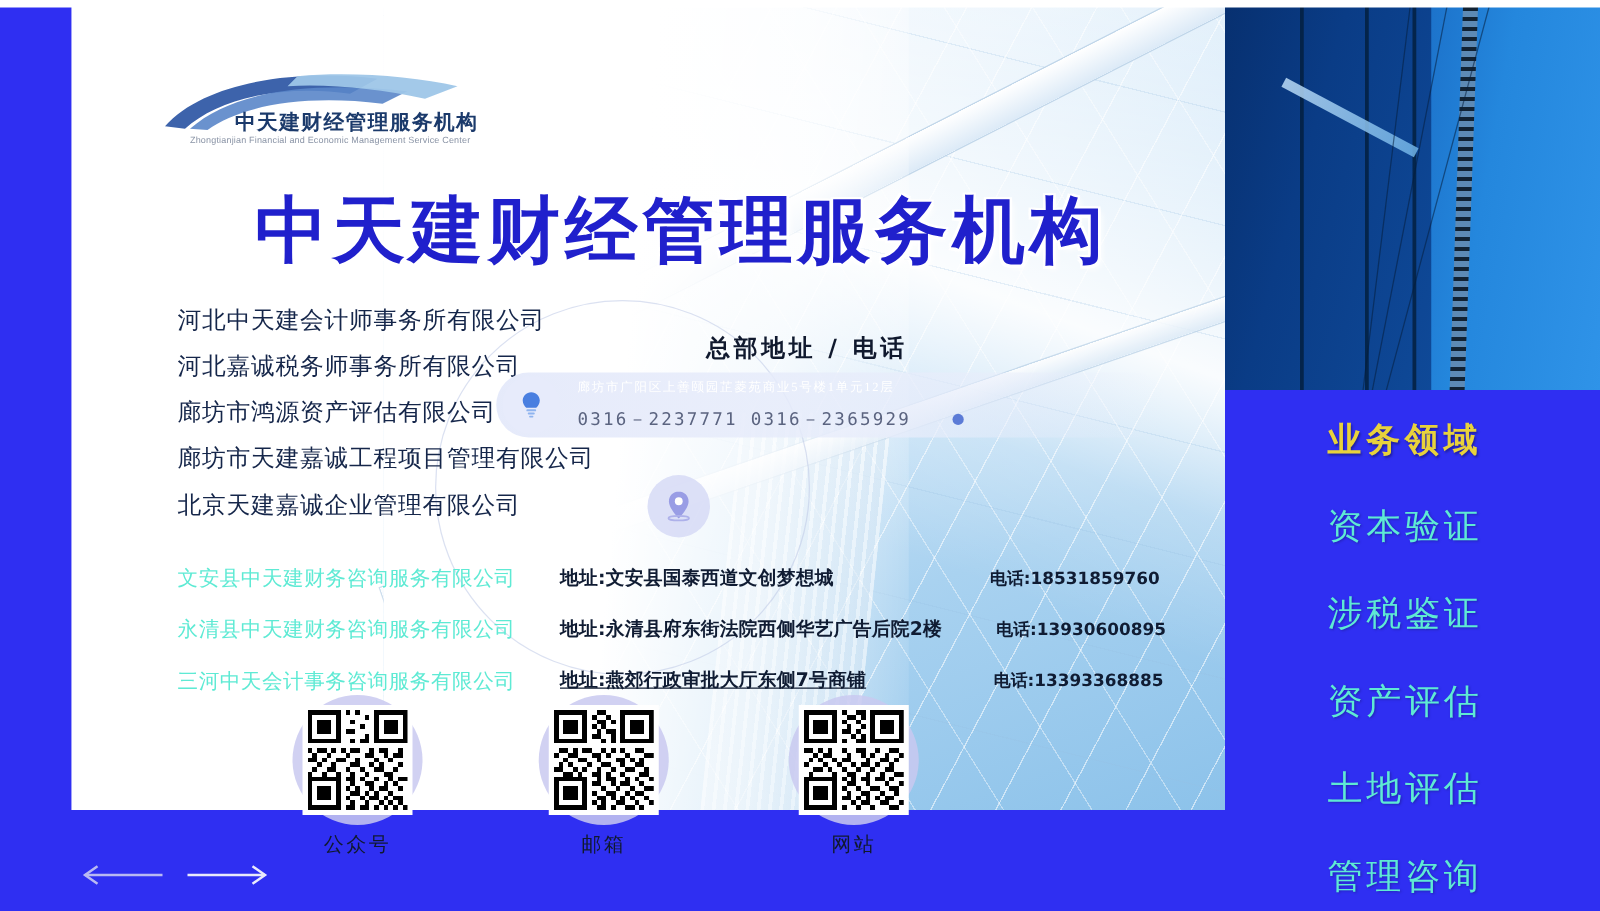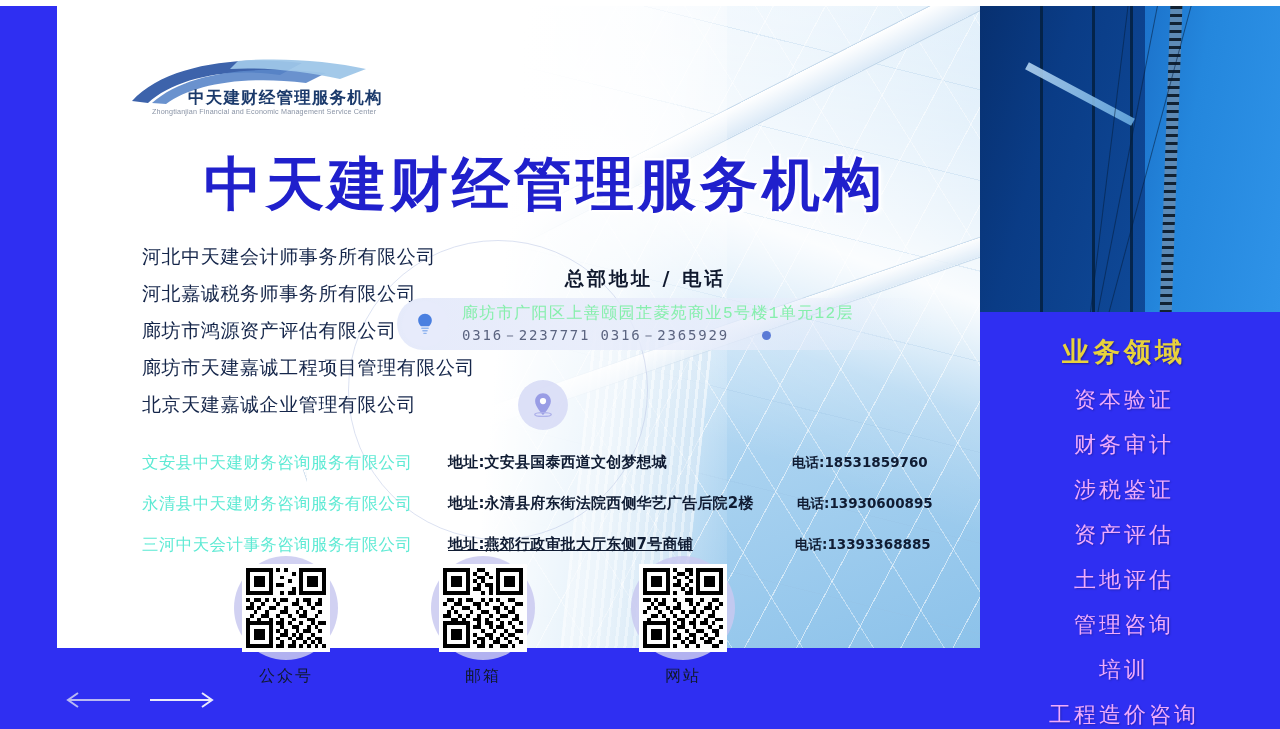--- a/index.html
+++ b/index.html
@@ -119,22 +119,22 @@
   .hq-pill{
     position:absolute; left:397px; top:298px; width:536px; height:52px;
     background:linear-gradient(90deg, rgba(228,233,250,.95) 0%, rgba(232,237,251,.78) 62%, rgba(240,244,253,0) 100%);
     border-radius:26px;
   }
   .bulb-wrap{
     position:absolute; left:402px; top:301px; width:46px; height:46px; border-radius:50%;
     background:#e7ebfb; display:flex; align-items:center; justify-content:center;
   }
   .hq-addr{
-    position:absolute; left:462px; top:303px; font-size:16px; color:#86efac;
-    letter-spacing:1.4px; white-space:nowrap; font-family:Liberation Mono, monospace;
+    position:absolute; left:462px; top:303px; font-size:10px; color:#ffffff;
+    letter-spacing:1.4px; white-space:nowrap; font-family:Liberation Serif, serif;
   }
   .hq-tels{
     position:absolute; left:462px; top:327px; font-size:14px; color:#5b6480;
     letter-spacing:1.8px; white-space:nowrap; font-family:"DejaVu Sans Mono",monospace;
   }
   .deco-ring{
     position:absolute; left:348px; top:240px; width:300px; height:300px;
     border:1px solid rgba(190,200,230,.55); border-radius:50%;
   }
   .deco-dot{
@@ -186,22 +186,22 @@
   .sidebar{
     position:absolute; left:980px; top:312px; width:288px; height:417px;
     background:#2f2ff2; padding-top:22px;
   }
   .sb-title{
     text-align:center; font-size:27px; font-weight:700; letter-spacing:4px;
     color:#e8d23c; font-family:"DejaVu Sans",sans-serif;
     text-shadow:1px 1px 2px rgba(0,0,0,.35);
   }
   .sb-item{
-    text-align:center; font-size:22px; color:#f0abfc; letter-spacing:3px;
-    margin-top:15px; font-family:"DejaVu Sans",sans-serif;
+    text-align:center; font-size:28px; color:#5eead4; letter-spacing:3px;
+    margin-top:32px; font-family:"DejaVu Sans",sans-serif;
     text-shadow:1px 1px 2px rgba(0,0,0,.25);
   }
 </style>
 </head>
 <body>
 
 <div id="slide">
 
   <div class="white-card">
     <div class="photo-glass"></div>
@@ -603,21 +603,20 @@
       <g>
         <line x1="90" y1="12" x2="152" y2="12" stroke="#e9e9fb" stroke-width="2"></line>
         <polyline points="142,5 152,12 142,19" fill="none" stroke="#e9e9fb" stroke-width="2"></polyline>
       </g>
     </svg>
   </div>
 
   <div class="sidebar">
     <div class="sb-title">业务领域</div>
     <div class="sb-item">资本验证</div>
-    <div class="sb-item">财务审计</div>
     <div class="sb-item">涉税鉴证</div>
     <div class="sb-item">资产评估</div>
     <div class="sb-item">土地评估</div>
     <div class="sb-item">管理咨询</div>
     <div class="sb-item">培训</div>
     <div class="sb-item">工程造价咨询</div>
   </div>
 
 </div>
 

